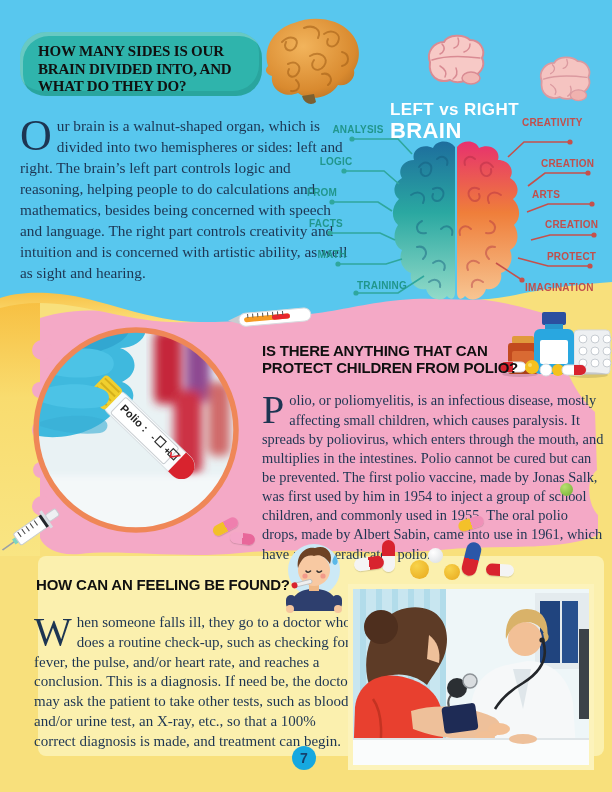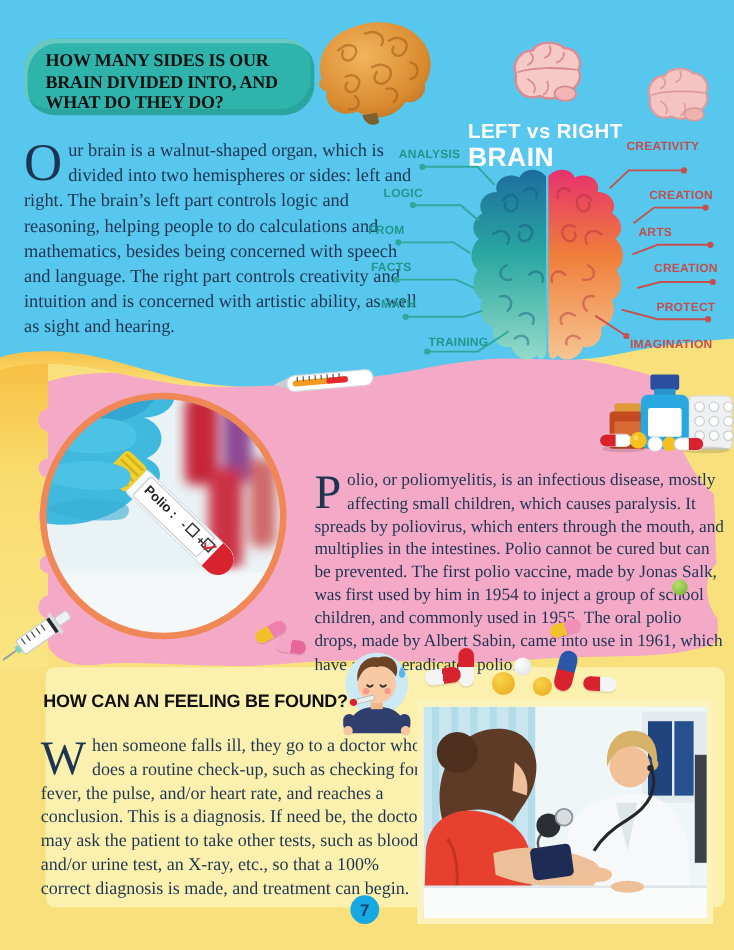--- a/index.html
+++ b/index.html
@@ -289,20 +289,24 @@
       <path d="M2,57 a5,5 0 0 1 5,-5 h8 v10 h-8 a5,5 0 0 1 -5,-5" fill="#d8232e"></path>
       <circle cx="34" cy="57" r="7" fill="#f4c11e"></circle>
         <circle cx="32" cy="55" r="2" fill="#f8dc6a"></circle>
       <circle cx="48" cy="60" r="6" fill="#fff" stroke="#d8dde2"></circle>
       <circle cx="60" cy="60" r="6" fill="#f4c11e"></circle>
       <rect x="64" y="55" width="24" height="10" rx="5" fill="#fff" stroke="#d8dde2"></rect>
       <path d="M88,60 a5,5 0 0 0 -5,-5 h-7 v10 h7 a5,5 0 0 0 5,-5" fill="#d8232e"></path>
     </g>
   </svg>
 
+  <div class="h2" style="left:262px;top:343px">
+    <div>IS THERE ANYTHING THAT CAN</div>
+    <div>PROTECT CHILDREN FROM POLIO?</div>
+  </div>
 
   <p class="body polio-body"><span class="dropcap" style="font-size:40px">P</span><span>olio, or poliomyelitis, is an infectious disease, mostly affecting small children, which causes paralysis. It spreads by poliovirus, which enters through the mouth, and multiplies in the intestines. Polio cannot be cured but can be prevented. The first polio vaccine, made by Jonas Salk, was first used by him in 1954 to inject a group of school children, and commonly used in 1955. The oral polio drops, made by Albert Sabin, came into use in 1961, which have almost eradicated polio.</span></p>
 
   <svg class="abs" style="left:32px;top:326px" width="208" height="208" viewBox="0 0 208 208">
     <defs>
       <clipPath id="clipC">
           <circle cx="104" cy="104" r="99"></circle>
         </clipPath>
       <filter id="blur5">
           <feGaussianBlur stdDeviation="5"></feGaussianBlur>

